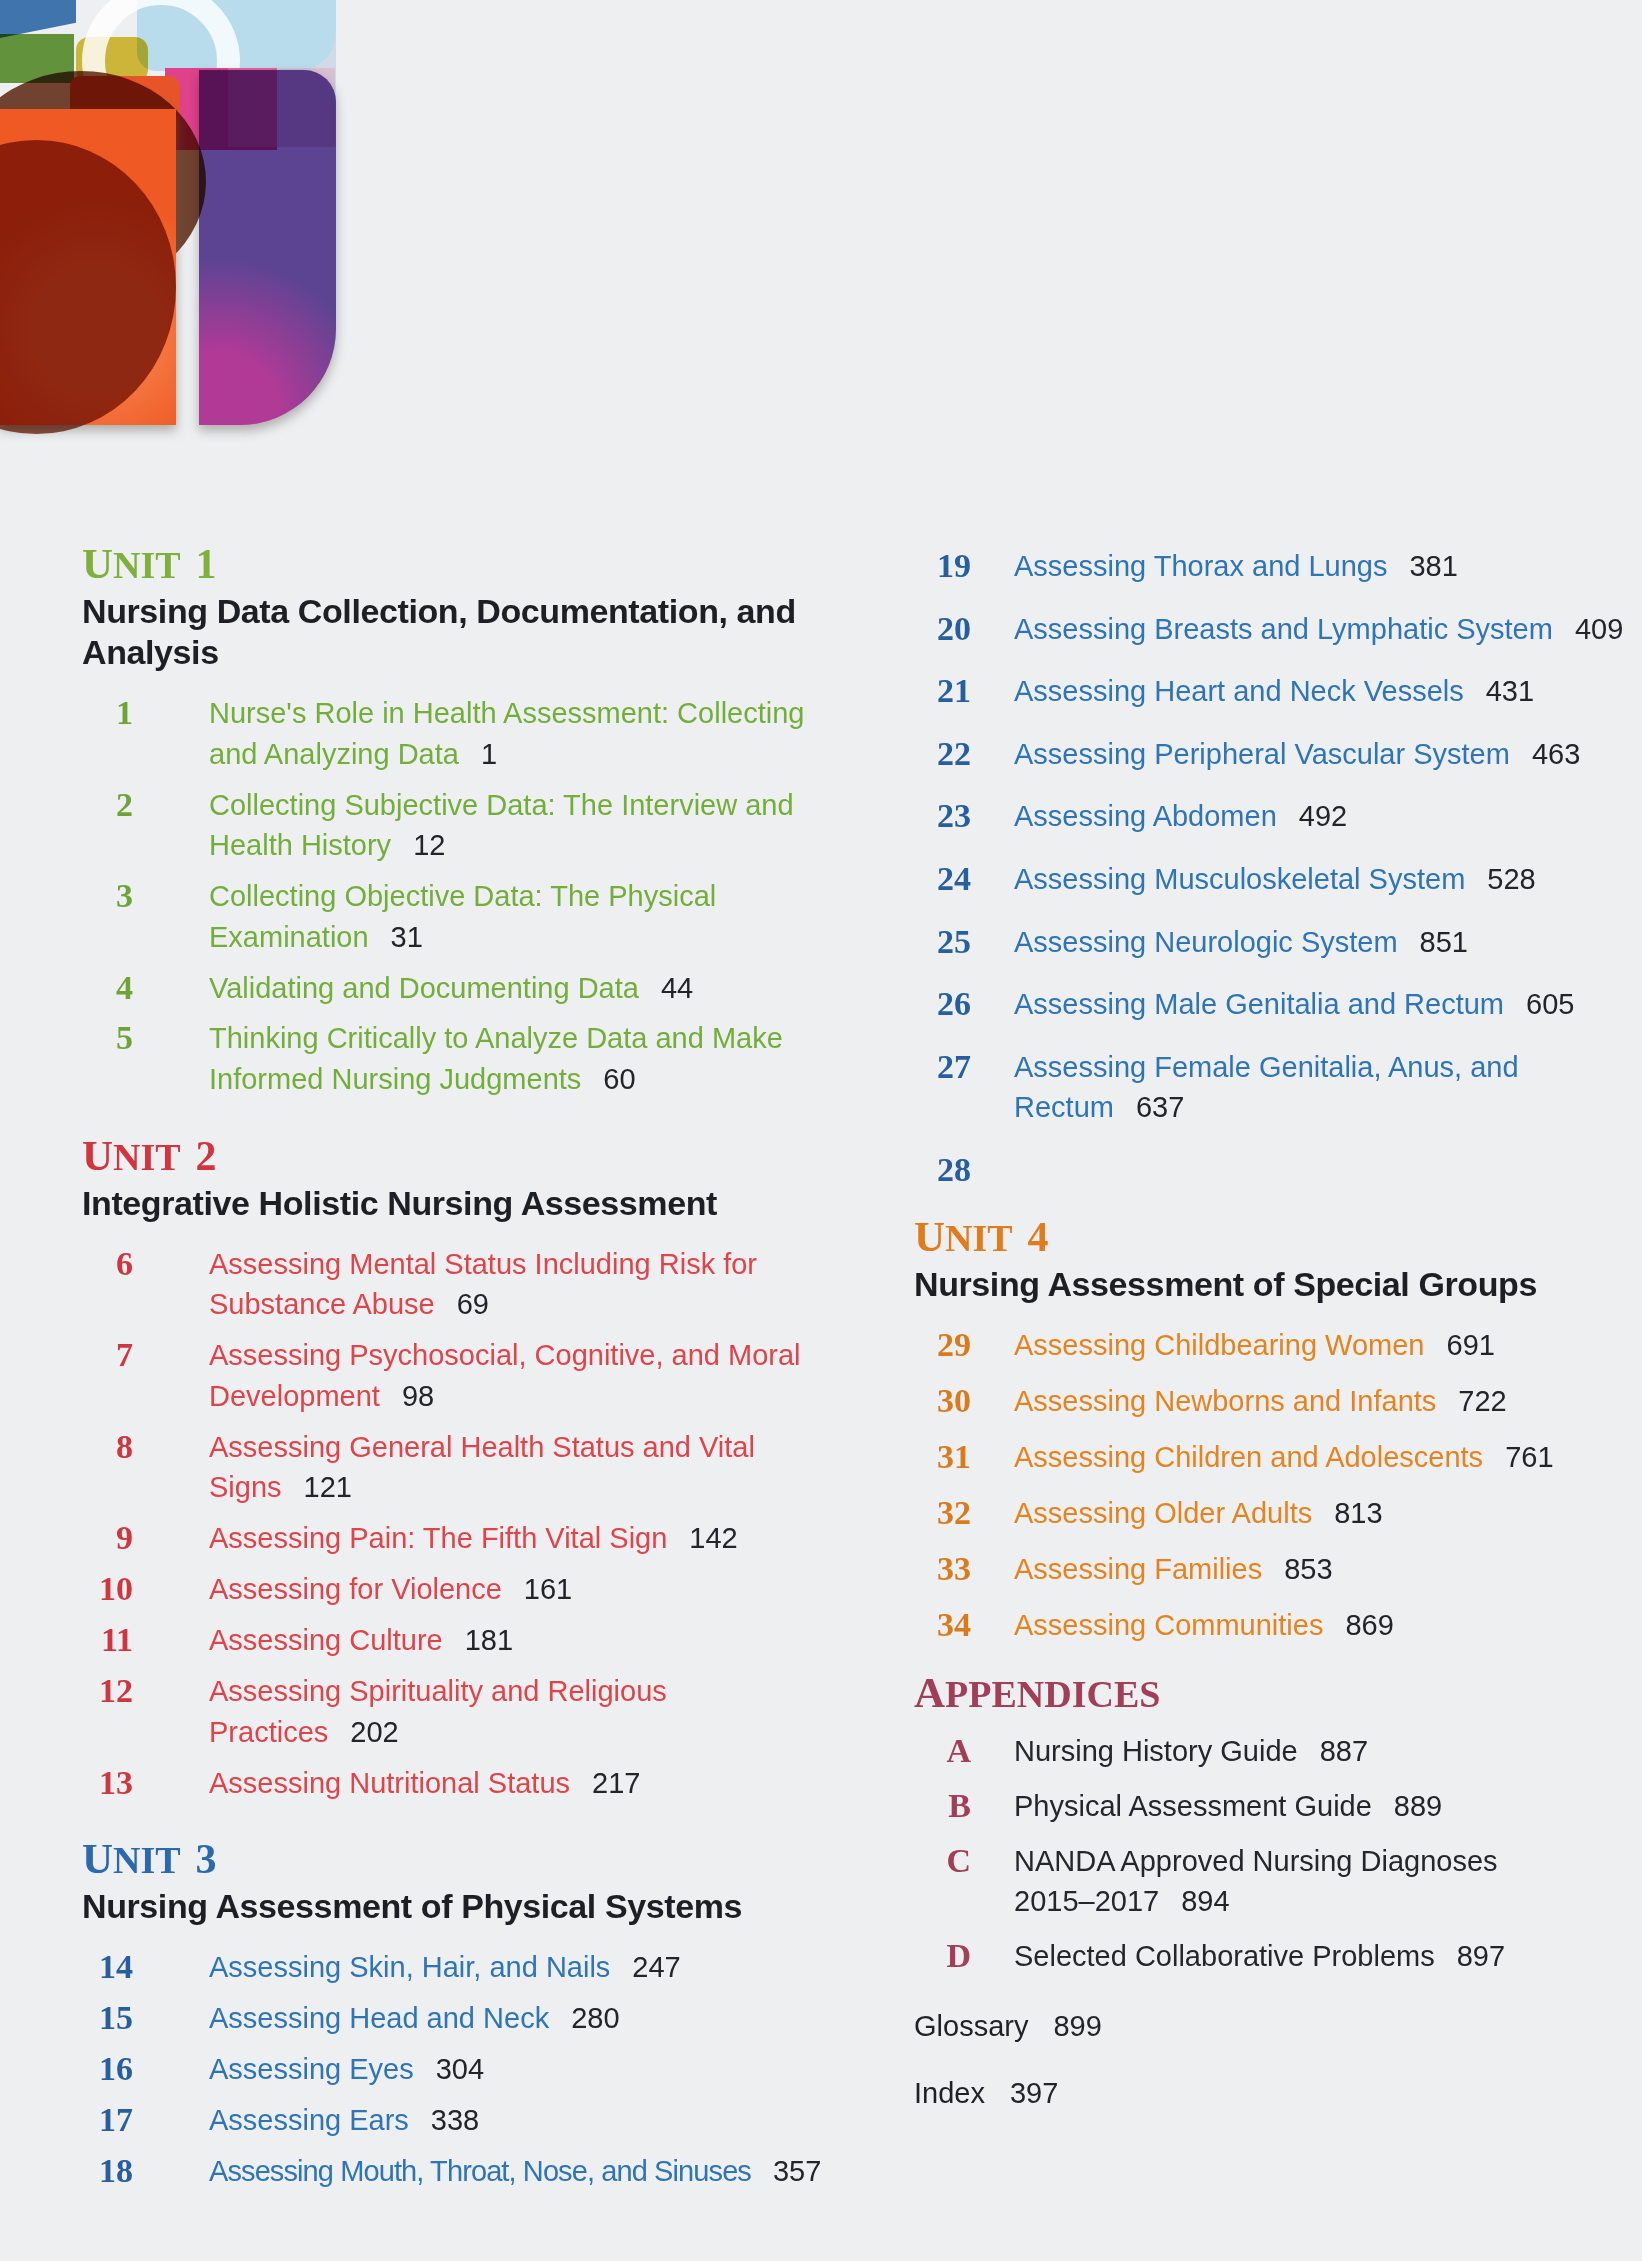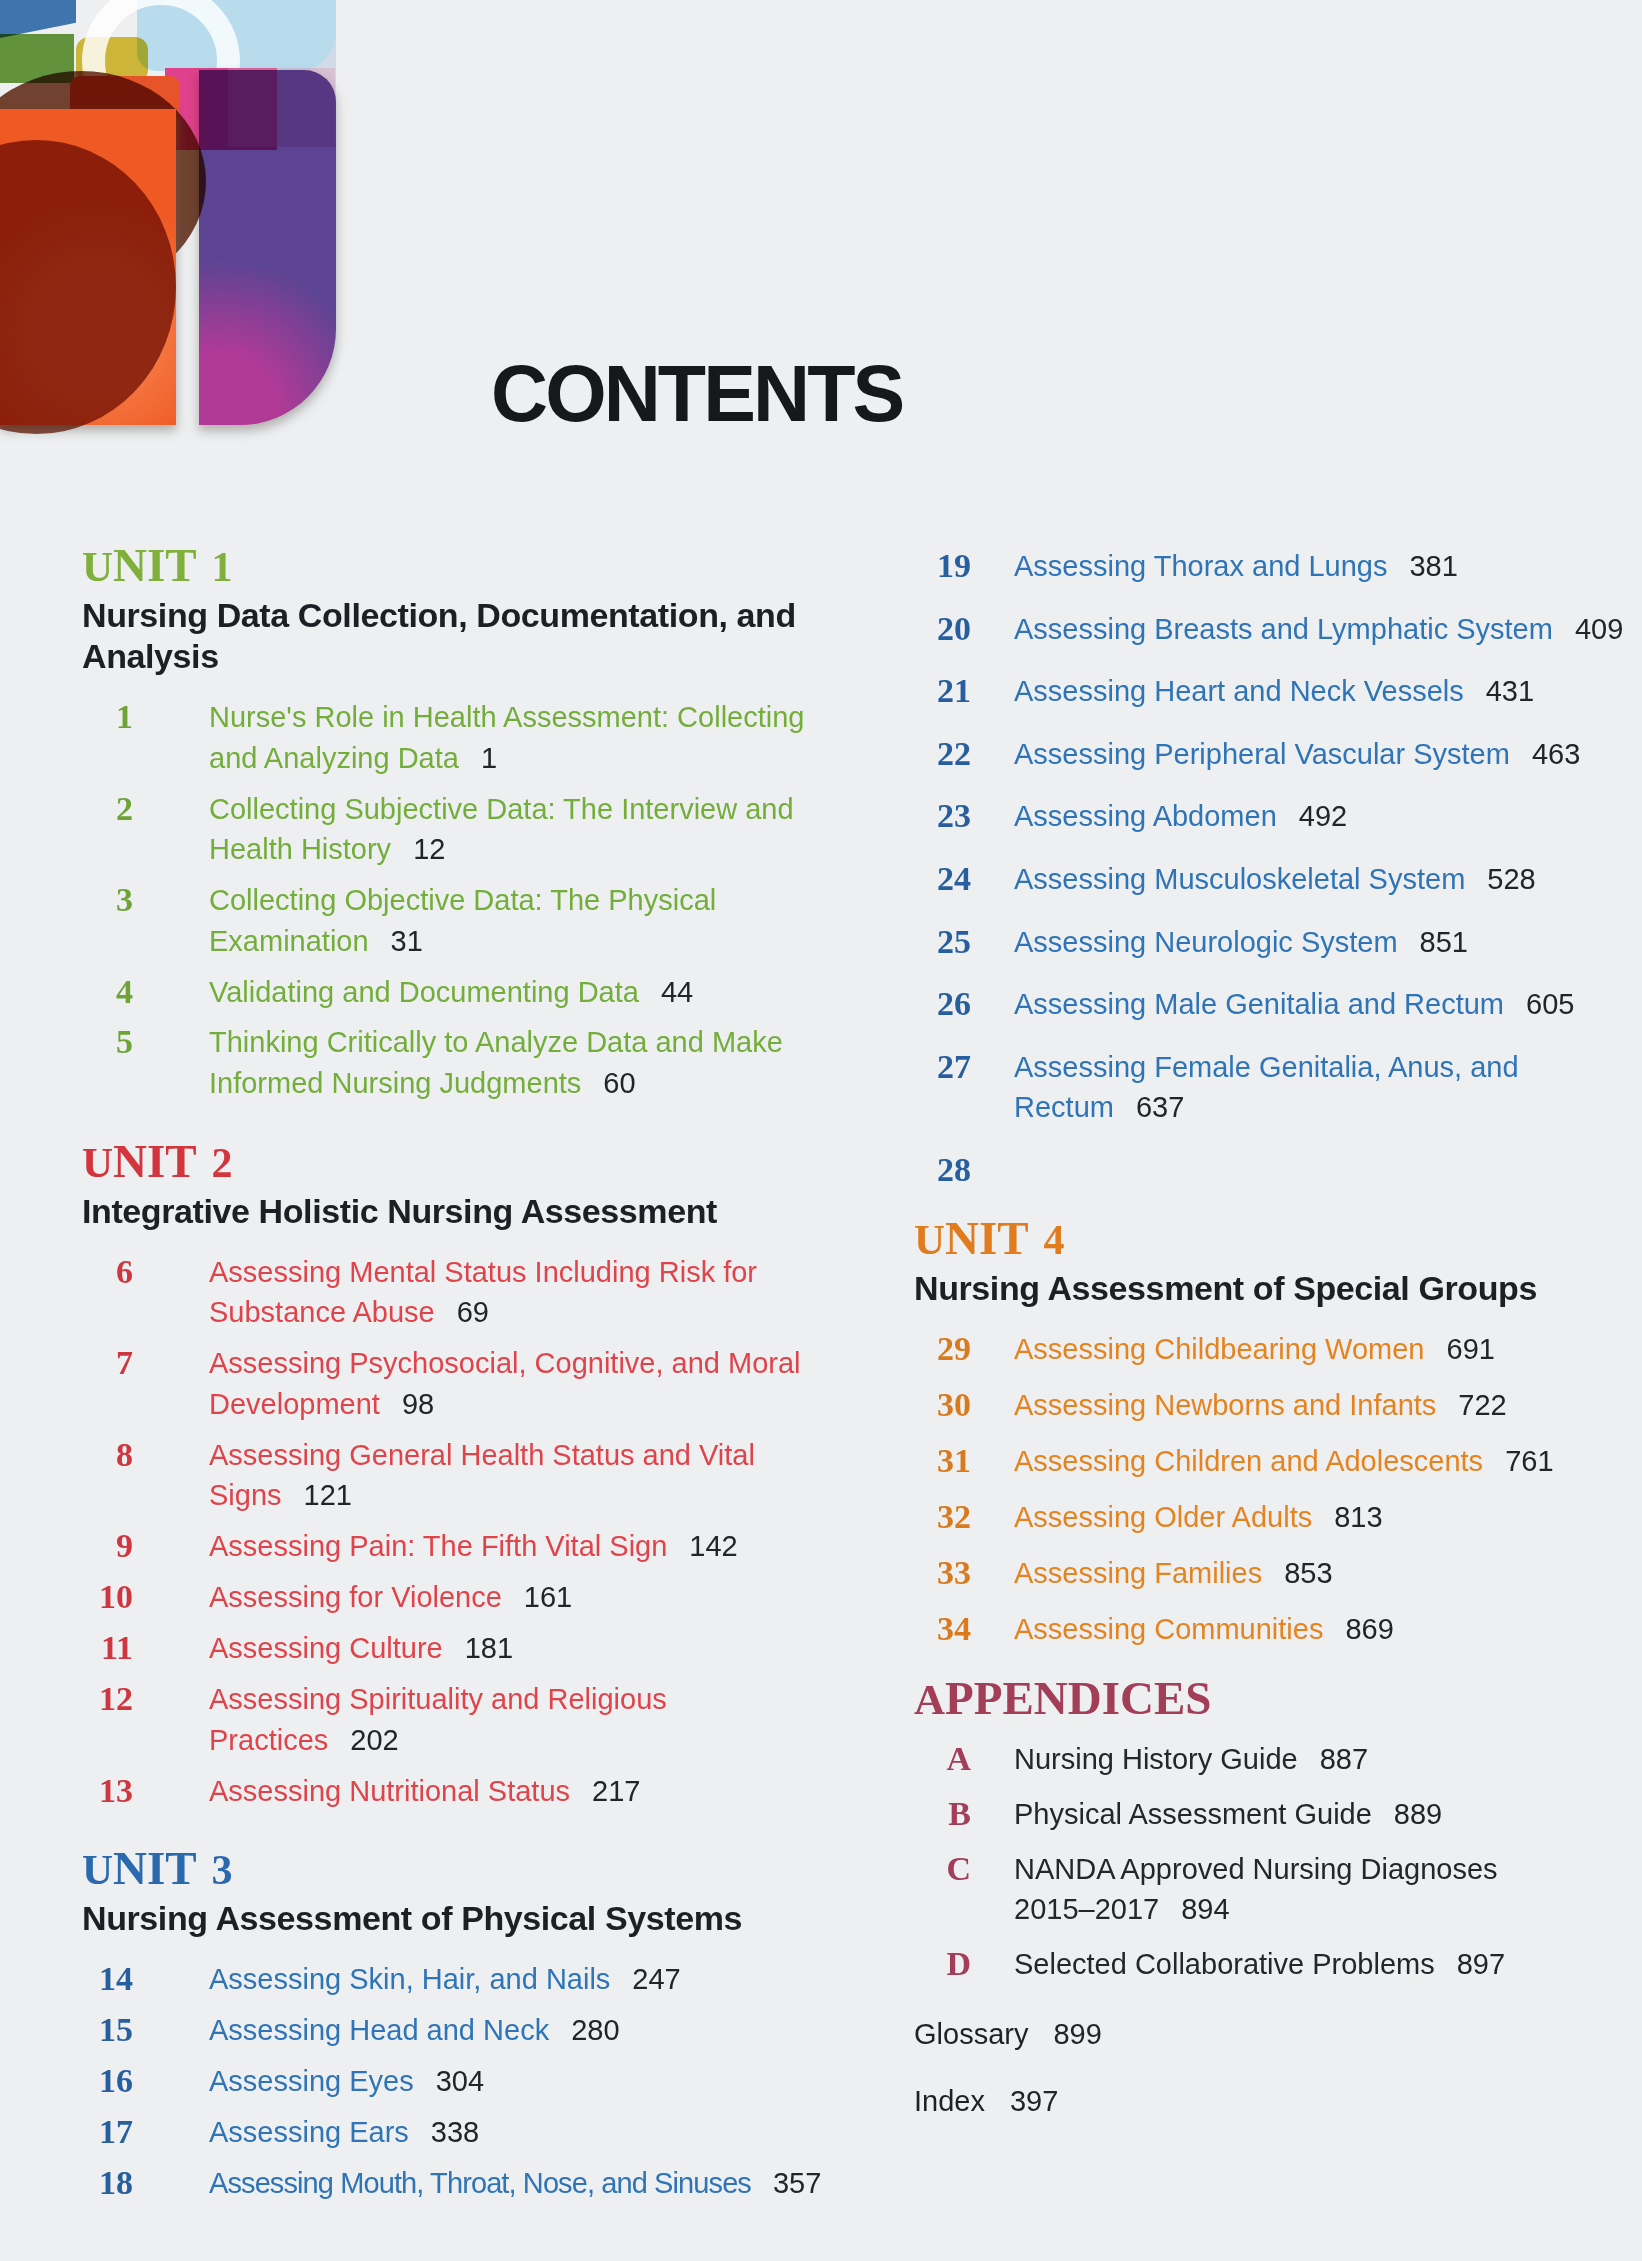--- a/index.html
+++ b/index.html
@@ -43,21 +43,21 @@
   
   .col{position:absolute;}
   .col-left{left:82px;top:542px;width:791px;}
   .col-right{left:870px;top:546px;width:768px;margin-left:44px;}
 
   
   .unit-head{margin-bottom:20.6px;}
   .col-left .unit-head.not-first{margin-top:34px;}
   .col-right .unit-head{margin-top:25px;}
   .unit-label{font-family:"Liberation Serif", serif;font-weight:700;line-height:1;}
-  .unit-word{display:inline-block;font-size:47px;}
+  .unit-word{display:inline-block;font-size:38px;}
   .unit-word::first-letter{font-size:43px;}
   .unit-num{font-size:42px;margin-left:11.8px;}
   .unit-title{font:700 34px/1.2 "Liberation Sans", sans-serif;color:#1c2024;letter-spacing:-0.4px;margin-top:5.9px;}
 
   .u-green .unit-label{color:#7fb03c;}
   .u-red .unit-label{color:#d2353d;}
   .u-blue .unit-label{color:#2a69ad;}
   .u-orange .unit-label{color:#e07b1e;}
   .u-maroon .unit-label{color:#a23e58;}
 
@@ -106,21 +106,20 @@
     <div class="sh s-ring"></div>
     <div class="sh s-pink"></div>
     <div class="sh s-pinkwash"></div>
     <div class="sh s-orangesm"></div>
     <div class="sh s-brown"></div>
     <div class="sh s-orangebig"></div>
     <div class="sh s-darkred"></div>
     <div class="sh s-purple"></div>
   </div>
 
-  <h1 class="page-title">CONTENTS</h1>
 
   <div class="col col-left">
 
     <div class="unit-head u-green">
       <div class="unit-label">
         <span class="unit-word">UNIT</span>
         <span class="unit-num">1</span>
       </div>
       <div class="unit-title">Nursing Data Collection, Documentation, and Analysis</div>
     </div>

